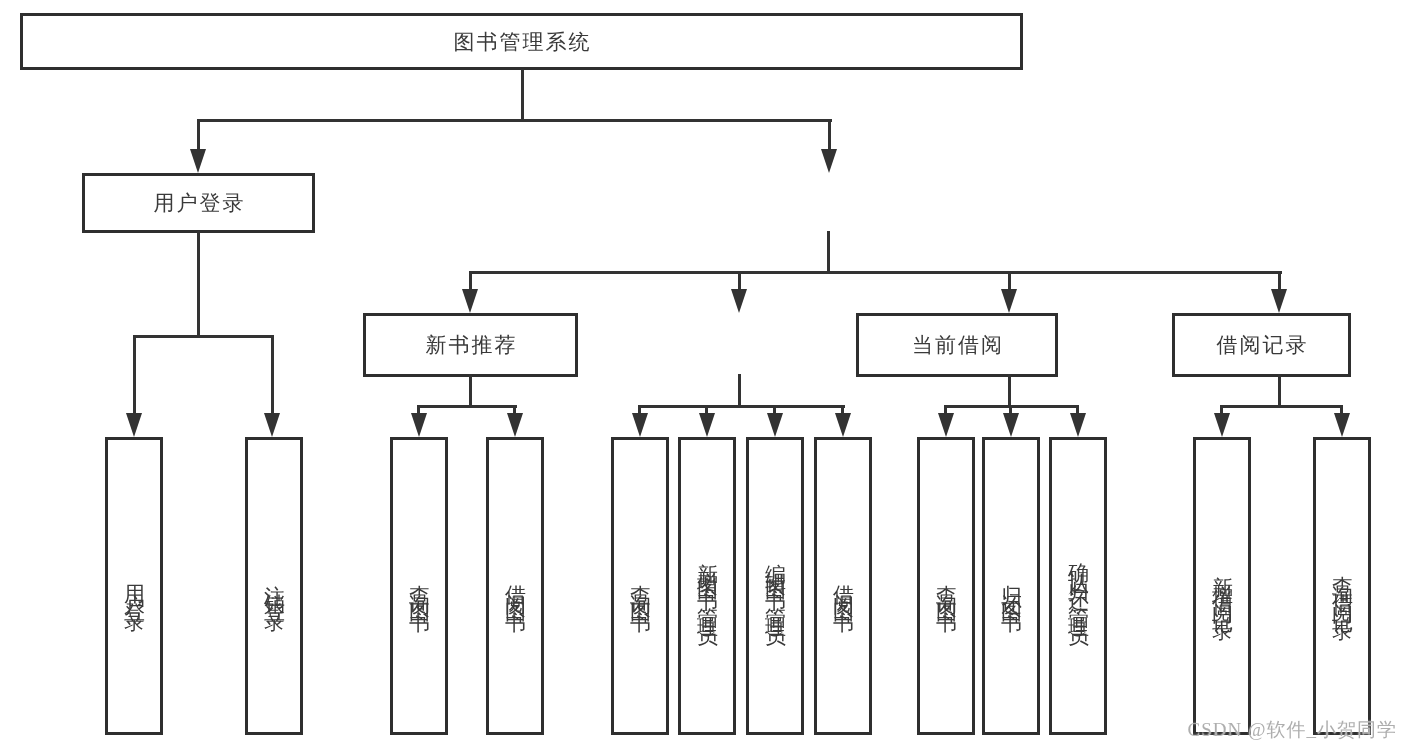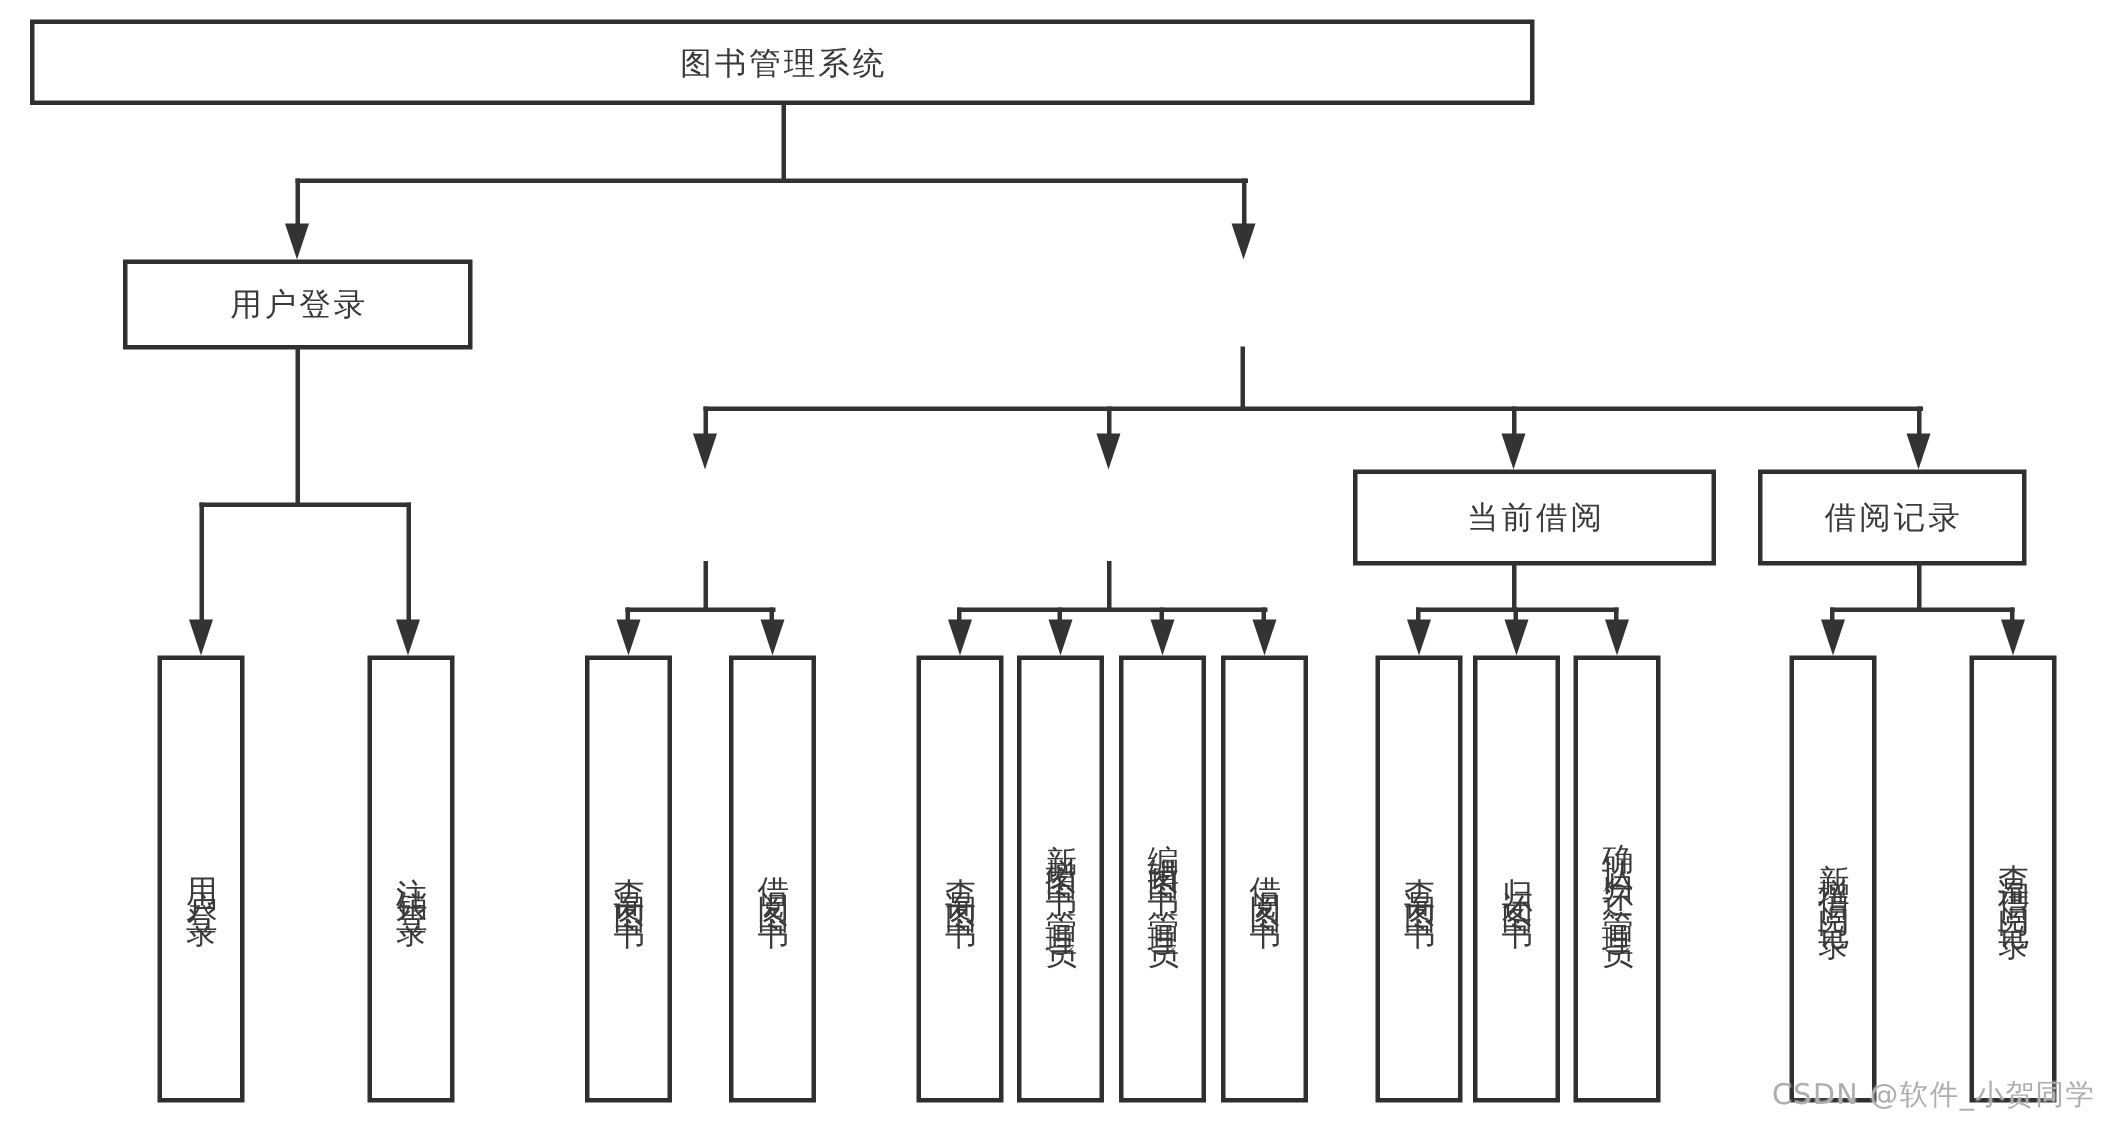--- a/index.html
+++ b/index.html
@@ -22,39 +22,43 @@
   .hl{position:absolute;height:3px;background:#333333;}
   .ah{
     position:absolute;width:0;height:0;
     border-left:8px solid transparent;border-right:8px solid transparent;
     border-top:24px solid #333333;
   }
   .watermark{
     position:absolute;top:717px;right:8px;z-index:6;
     font-size:19px;color:#aeaeae;letter-spacing:1px;
     text-shadow:0 0 2px #ffffff;
+    font-family:Liberation Serif, serif;
   }
 </style>
 </head>
 <body>
 
 <div class="canvas">
 
   <div class="box" style="left:20px;top:13px;width:1003px;height:57px">
     <span>图书管理系统</span>
   </div>
 
   <div class="box" style="left:82px;top:173px;width:233px;height:60px">
     <span>用户登录</span>
   </div>
 
 
+  <div class="box" style="left:363px;top:313px;width:215px;height:64px">
+    <span>新书推荐</span>
+  </div>
 
 
-  <div class="box" style="left:902px;top:313px;width:242px;height:64px">
+  <div class="box" style="left:856px;top:313px;width:202px;height:64px">
     <span>当前借阅</span>
   </div>
 
   <div class="box" style="left:1172px;top:313px;width:179px;height:64px">
     <span>借阅记录</span>
   </div>
 
   <div class="box leaf" style="left:105px;top:437px;width:58px;height:298px">用户登录</div>
 
   <div class="box leaf" style="left:245px;top:437px;width:58px;height:298px">注销登录</div>

